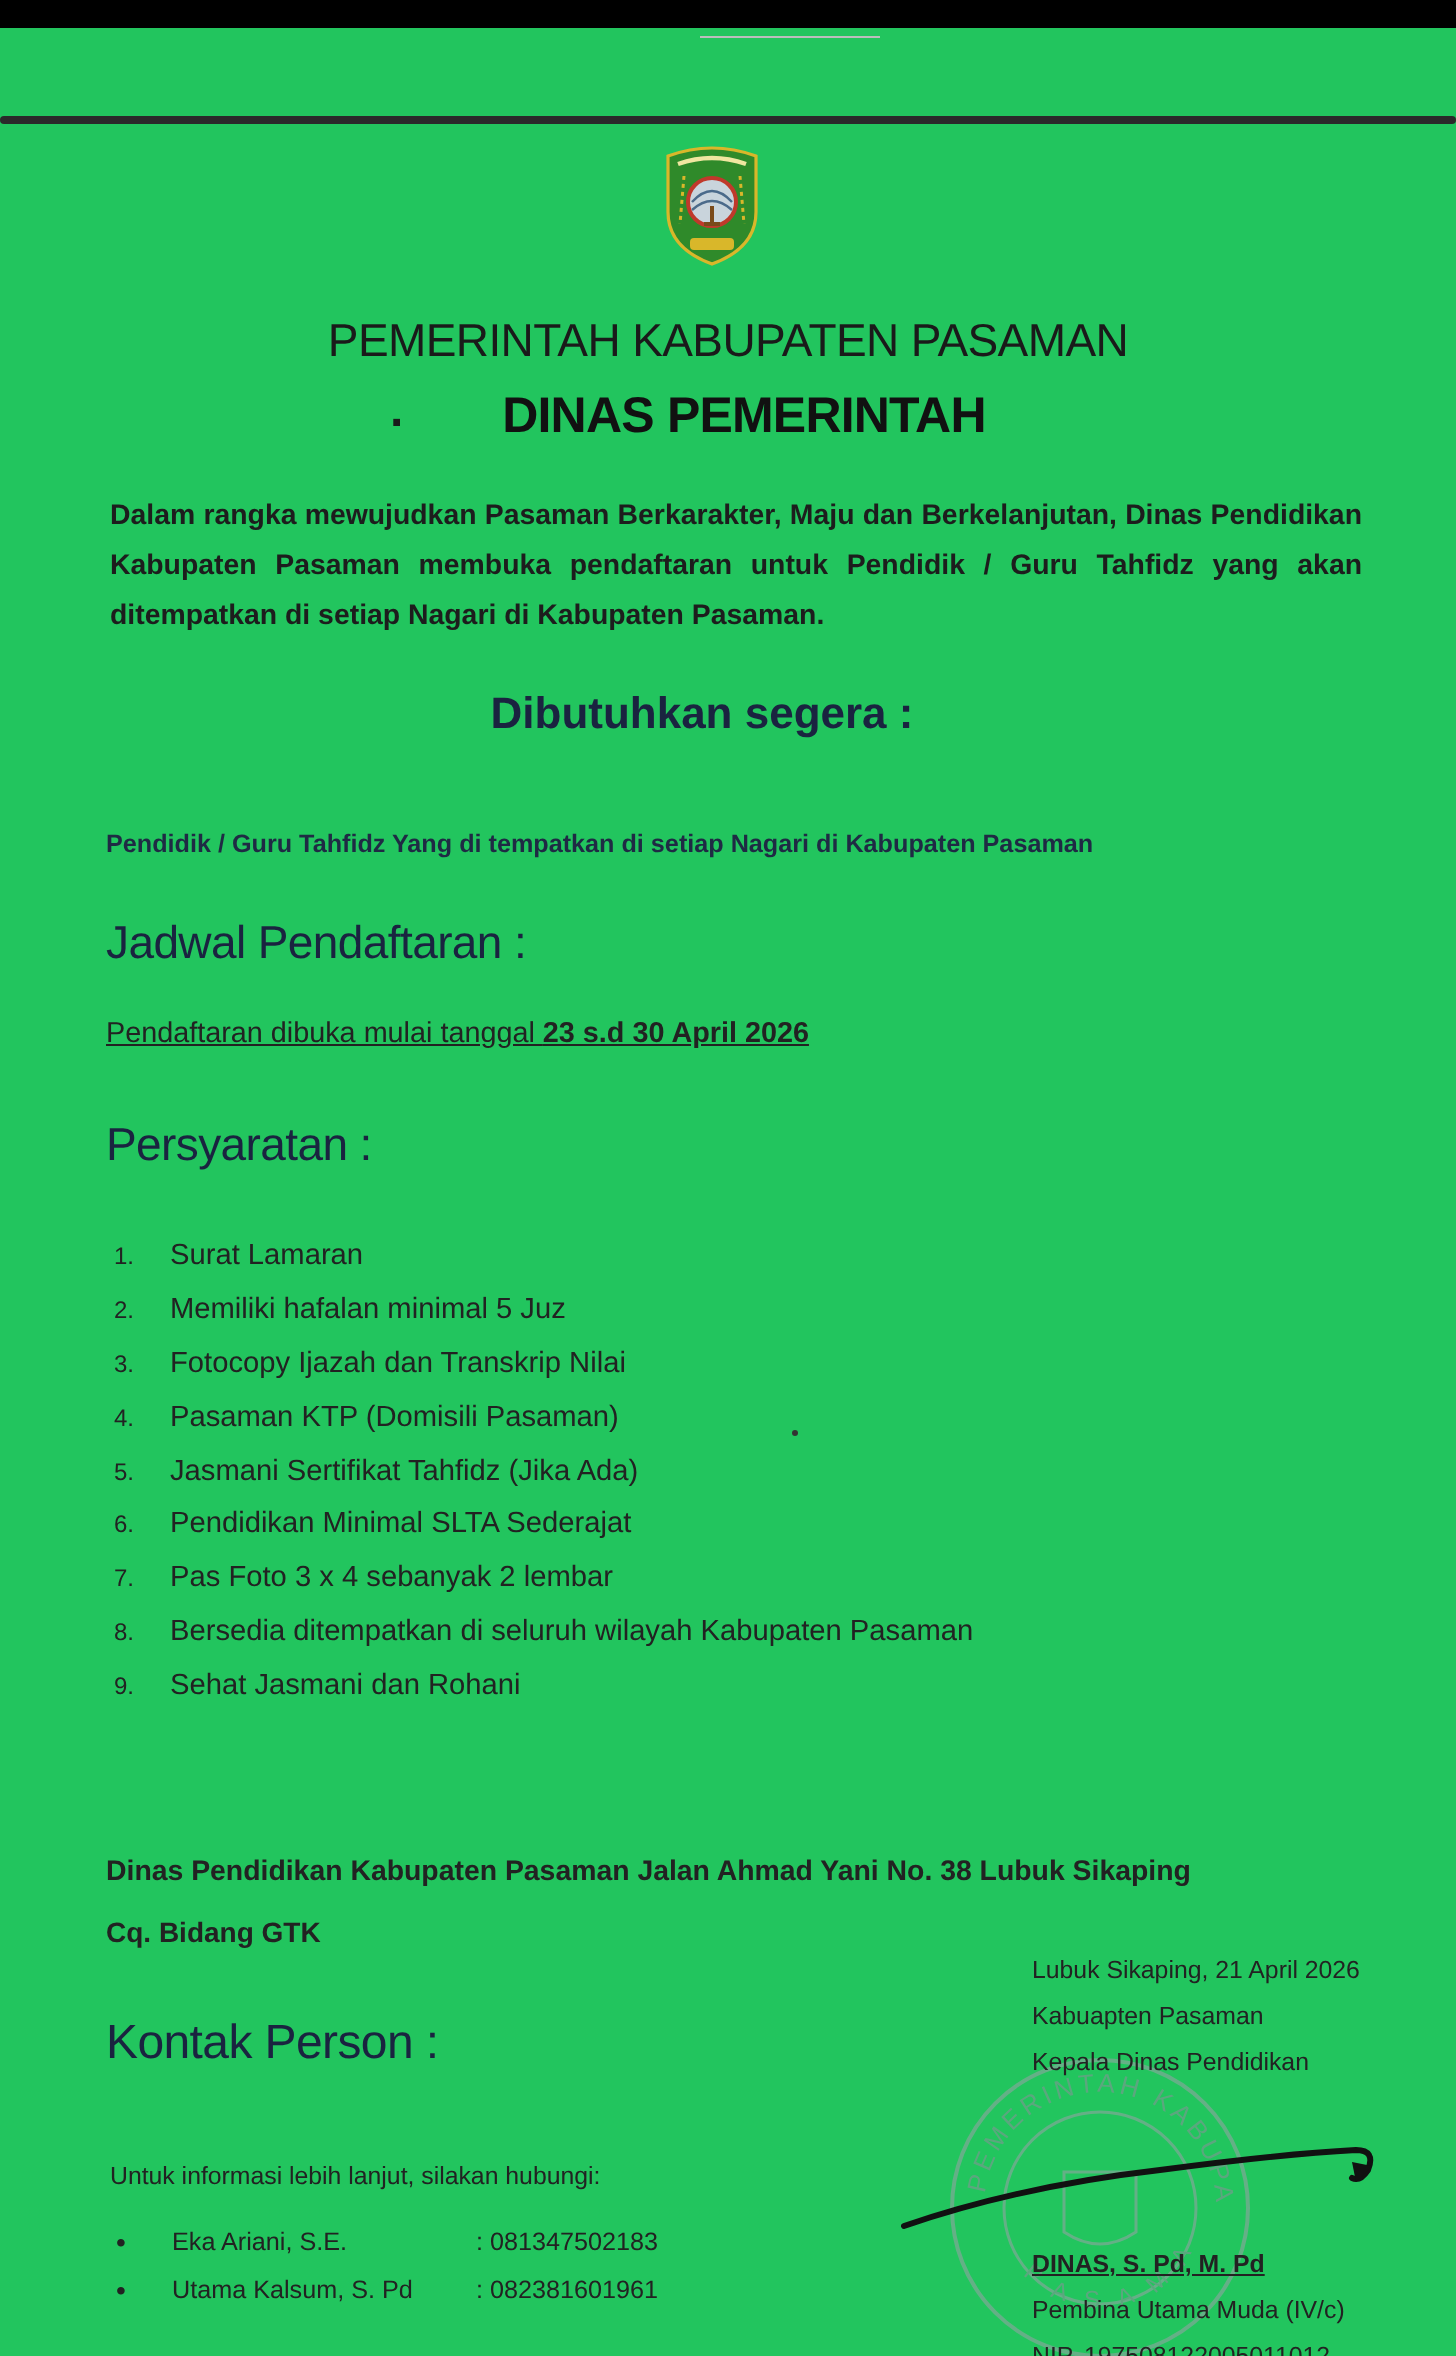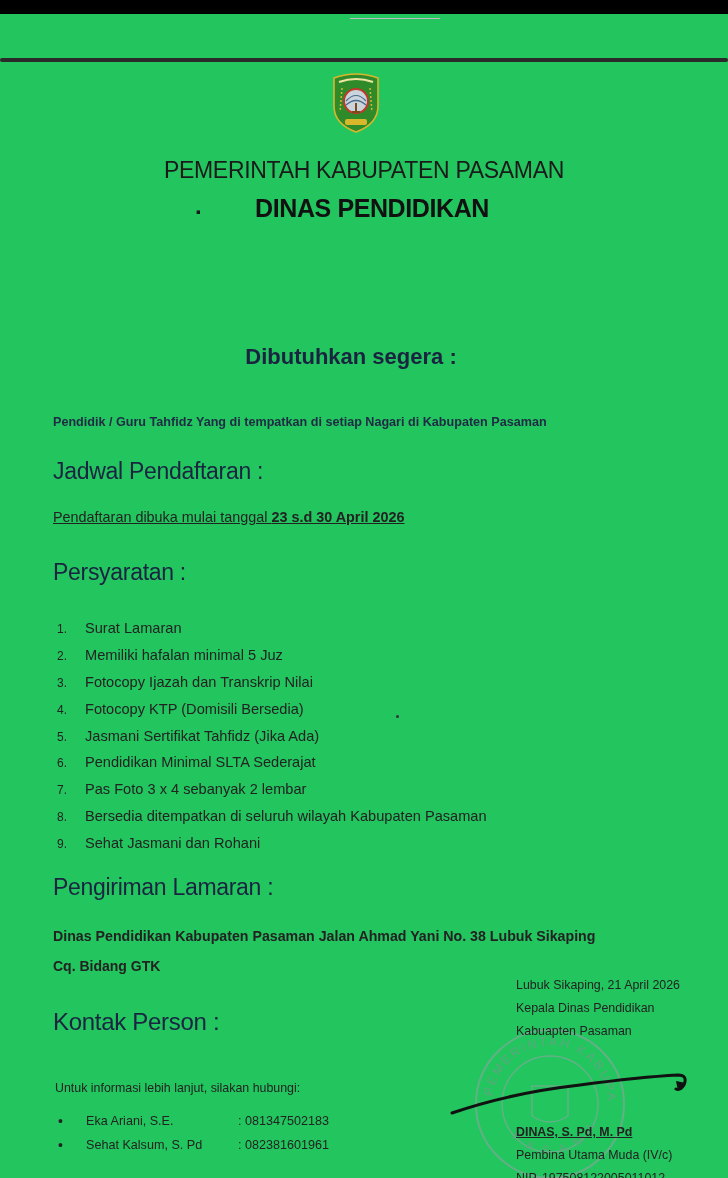--- a/index.html
+++ b/index.html
@@ -49,22 +49,23 @@
     <path d="M16 29 Q26 18 36 29" fill="none" stroke="#4b6a8a" stroke-width="1.2"></path>
     <path d="M16 33 Q26 24 36 33" fill="none" stroke="#4b6a8a" stroke-width="1.2"></path>
     <path d="M26 31 L26 40 M22 40 L30 40" stroke="#7a4a1a" stroke-width="2"></path>
     <path d="M40 16 L42 40" stroke="#d9b72a" stroke-width="1.5" stroke-dasharray="2 2"></path>
     <path d="M12 16 L10 40" stroke="#d9b72a" stroke-width="1.5" stroke-dasharray="2 2"></path>
     <rect x="15" y="47" width="22" height="6" rx="2" fill="#d9b72a"></rect>
   </svg>
 
   <div class="head1">PEMERINTAH KABUPATEN PASAMAN</div>
   <div class="head2-dot">.</div>
-  <div class="head2">DINAS PENDIDIKAN</div>
+  <div class="head2">DINAS PEMERINTAH</div>
 
+  <p class="intro">Dalam rangka mewujudkan Pasaman Berkarakter, Maju dan Berkelanjutan, Dinas Pendidikan Kabupaten Pasaman membuka pendaftaran untuk Pendidik / Guru Tahfidz yang akan ditempatkan di setiap Nagari di Kabupaten Pasaman.</p>
 
   <div class="h-center">Dibutuhkan segera :</div>
   <div class="needed">Pendidik / Guru Tahfidz Yang di tempatkan di setiap Nagari di Kabupaten Pasaman</div>
 
   <div class="h-sec" style="top:444px;">Jadwal Pendaftaran :</div>
   <div class="body-text" style="top:495px;text-decoration:underline;">
     <span>Pendaftaran dibuka mulai tanggal </span><b>23 s.d 30 April 2026</b>
   </div>
 
   <div class="h-sec" style="top:545px;">Persyaratan :</div>
@@ -76,21 +77,21 @@
     <li>
         <span class="num">2.</span>
         <span>Memiliki hafalan minimal 5 Juz</span>
       </li>
     <li>
         <span class="num">3.</span>
         <span>Fotocopy Ijazah dan Transkrip Nilai</span>
       </li>
     <li>
         <span class="num">4.</span>
-        <span>Fotocopy KTP (Domisili Bersedia)</span>
+        <span>Pasaman KTP (Domisili Pasaman)</span>
       </li>
     <li>
         <span class="num">5.</span>
         <span>Jasmani Sertifikat Tahfidz (Jika Ada)</span>
       </li>
     <li>
         <span class="num">6.</span>
         <span>Pendidikan Minimal SLTA Sederajat</span>
       </li>
     <li>
@@ -101,35 +102,34 @@
         <span class="num">8.</span>
         <span>Bersedia ditempatkan di seluruh wilayah Kabupaten Pasaman</span>
       </li>
     <li>
         <span class="num">9.</span>
         <span>Sehat Jasmani dan Rohani</span>
       </li>
   </ol>
   <div class="stray-dot"></div>
 
-  <div class="h-sec" style="top:860px;">Pengiriman Lamaran :</div>
   <div class="body-text" style="top:914px; font-size:14.2px;font-weight:bold;">Dinas Pendidikan Kabupaten Pasaman Jalan Ahmad Yani No. 38 Lubuk Sikaping</div>
   <div class="body-text" style="top:944px; font-weight:bold; font-size:14px;">Cq. Bidang GTK</div>
 
   <div class="h-sec" style="top:994px; font-size:24px;">Kontak Person :</div>
   <div class="contact-intro">Untuk informasi lebih lanjut, silakan hubungi:</div>
   <ul class="contacts">
     <li>
       <span class="bullet">•</span>
       <span class="cname">Eka Ariani, S.E.</span>
       <span>: 081347502183</span>
     </li>
     <li>
       <span class="bullet">•</span>
-      <span class="cname">Sehat Kalsum, S. Pd</span>
+      <span class="cname">Utama Kalsum, S. Pd</span>
       <span>: 082381601961</span>
     </li>
   </ul>
 
   <svg class="stamp" viewBox="0 0 160 160">
     <defs>
       <path id="arcTop" d="M22 80 A58 58 0 0 1 138 80"></path>
       <path id="arcBot" d="M30 92 A52 52 0 0 0 130 92"></path>
     </defs>
     <circle cx="80" cy="80" r="74" fill="none" stroke="#9aa0a8" stroke-width="2"></circle>
@@ -138,22 +138,22 @@
       <textPath href="#arcTop" startOffset="4%">PEMERINTAH KABUPATEN</textPath>
     </text>
     <text font-family="Liberation Sans, sans-serif" font-size="12" fill="#8a9099" letter-spacing="10">
       <textPath href="#arcBot" startOffset="18%">PASAMAN</textPath>
     </text>
     <path d="M62 62 L98 62 L98 92 Q80 104 62 92 Z" fill="none" stroke="#9aa0a8" stroke-width="1.5"></path>
   </svg>
 
   <div class="sign-block">
     <div>Lubuk Sikaping, 21  April 2026</div>
+    <div>Kabuapten Pasaman</div>
     <div>Kepala Dinas Pendidikan</div>
-    <div>Kabuapten Pasaman</div>
     <div style="height:78px;"></div>
     <div class="sign-name">DINAS, S. Pd, M. Pd</div>
     <div>Pembina Utama Muda (IV/c)</div>
     <div>NIP. 197508122005011012</div>
   </div>
 
   <svg class="signature" viewBox="0 0 250 60">
     <path d="M2 54 Q60 34 130 26 Q190 18 228 16 Q238 16 234 26 Q230 32 226 30" fill="none" stroke="#111" stroke-width="3" stroke-linecap="round"></path>
     <path d="M226 22 L236 24 L228 32 Z" fill="#111"></path>
   </svg>

